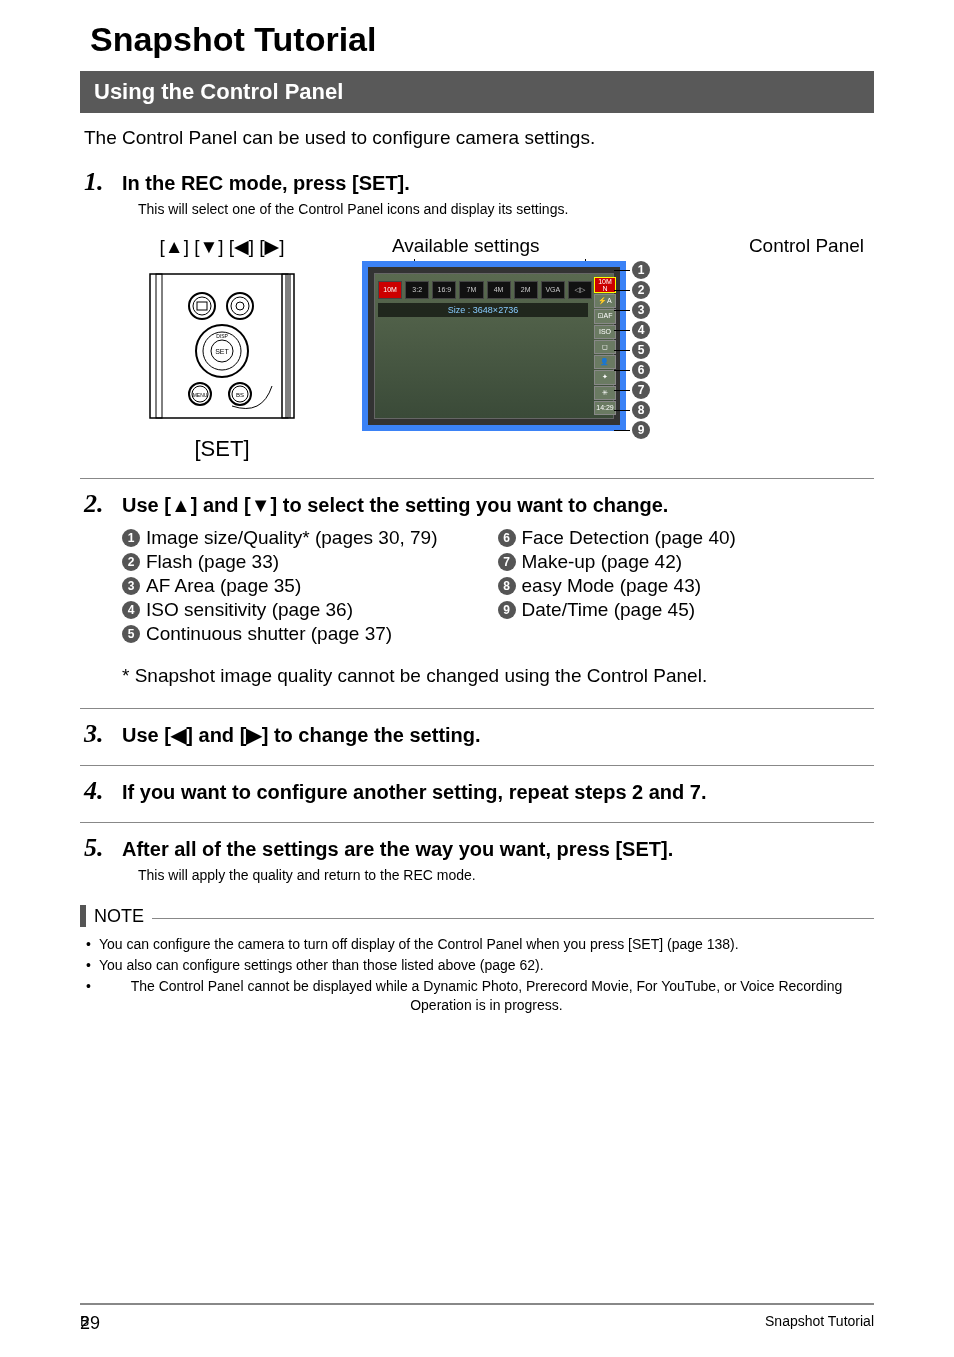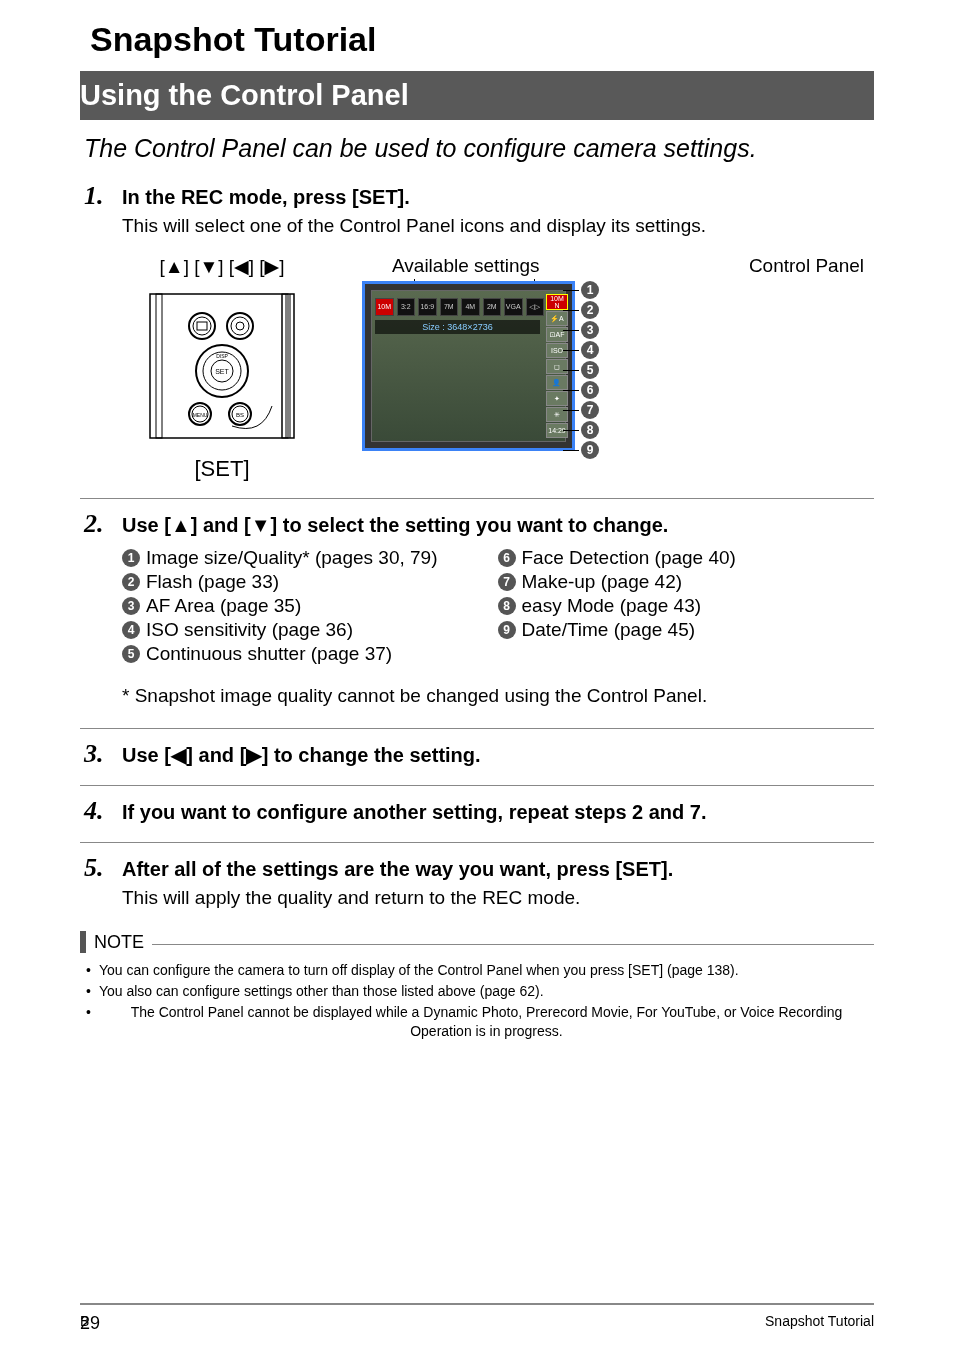--- a/index.html
+++ b/index.html
@@ -14,29 +14,28 @@
   }
   .page-title {
     font-size: 34px;
     font-weight: bold;
     margin-bottom: 12px;
     padding-left: 10px;
   }
   .section-bar {
     background: #595959;
     color: #fff;
-    font-size: 29px;
-    font-weight: bold;
-    padding: 8px 0;
+    font-size: 22px;
+    font-weight: bold;
+    padding: 8px 14px;
     margin-bottom: 14px;
   }
   .intro-text {
-    font-size: 25px;
+    font-size: 19px;
     margin: 0 0 18px 4px;
-    font-style: italic;
   }
   .step {
     margin-bottom: 16px;
     padding-left: 4px;
   }
   .step-row {
     display: flex;
     align-items: baseline;
     gap: 10px;
   }
@@ -46,22 +45,22 @@
     font-weight: bold;
     font-size: 26px;
     width: 28px;
     text-align: left;
   }
   .step-title {
     font-size: 20px;
     font-weight: bold;
   }
   .step-sub {
-    font-size: 19px;
-    margin-left: 38px;
+    font-size: 14px;
+    margin-left: 54px;
     margin-top: 4px;
   }
   .figures {
     display: flex;
     margin: 18px 0 12px 38px;
     gap: 40px;
   }
   .fig-left { width: 200px; text-align: center; }
   .fig-left-label { font-size: 19px; margin-bottom: 8px; }
   .fig-left-below { font-size: 22px; margin-top: 6px; }
@@ -156,21 +155,21 @@
     border-top: 2px solid #888;
     padding-top: 8px;
     display: flex;
     justify-content: space-between;
     font-size: 14px;
     color: #000;
   }
   .footer .center { position: absolute; left: 0; right: 0; text-align: left; font-size: 18px; }
   
   .camera-ill { width: 160px; height: 160px; margin: 0 auto; }
-  .screen-ill { width: 213px; height: 170px; background:#333; border:3px solid #3b82f6; position: relative; }
+  .screen-ill { width: 264px; height: 170px; background:#333; border:6px solid #3b82f6; position: relative; }
   .screen-inner {
     position:absolute; inset:6px; border:1px solid #666;
     background: linear-gradient(#5a6a50, #3a4a38);
   }
   .screen-topstrip {
     position:absolute; top:14px; left:10px; right:28px; height:18px;
     display:flex; gap:3px;
   }
   .strip-box { flex:1; background:#111; border:1px solid #444; font-size:7px; color:#ccc; text-align:center; line-height:16px;}
   .strip-box:first-child { background:#c00; color:#fff; }

